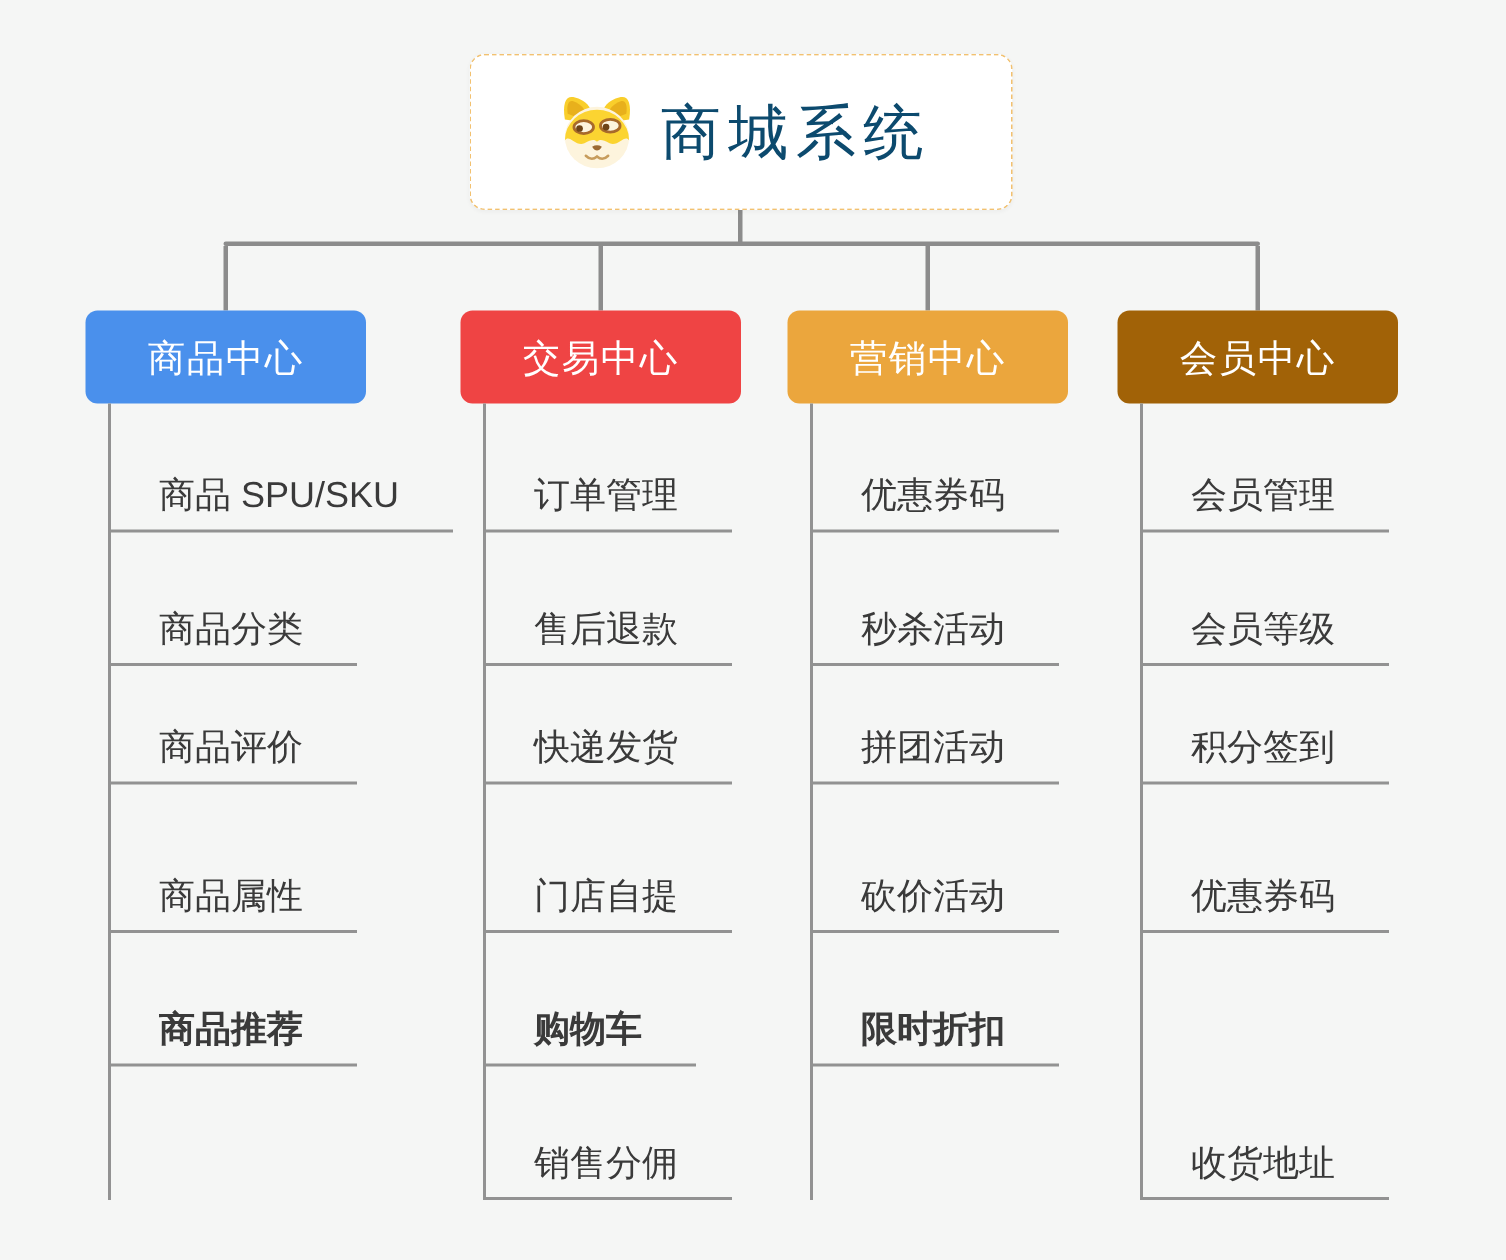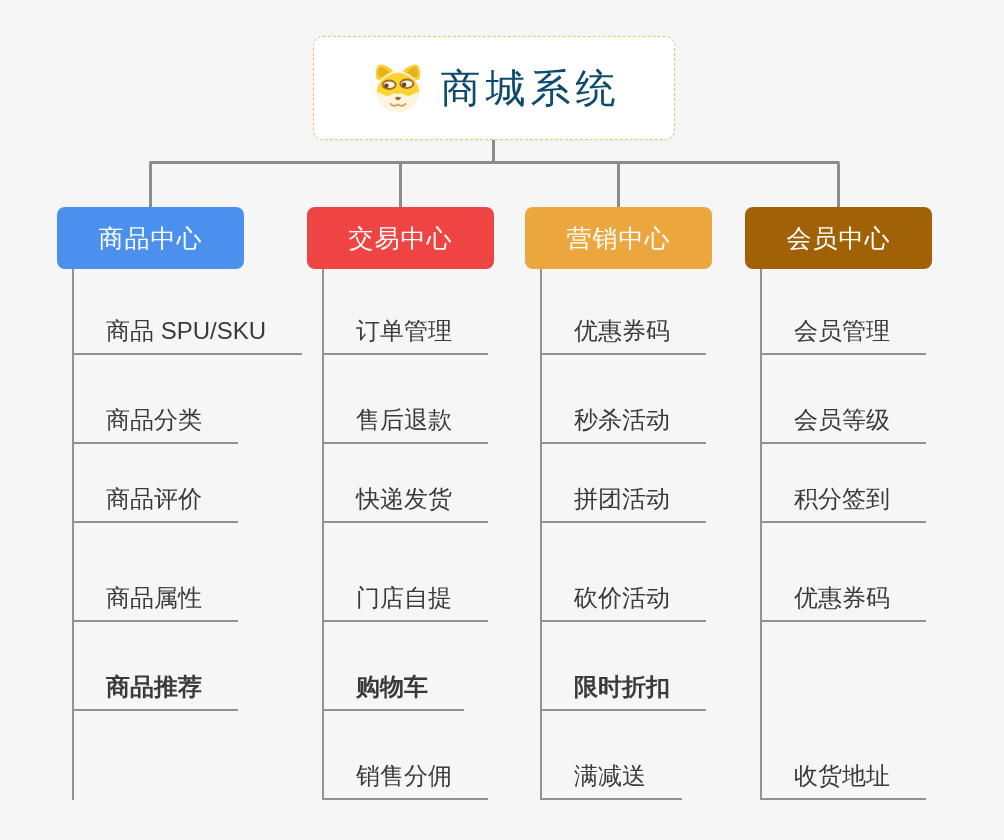--- a/index.html
+++ b/index.html
@@ -125,21 +125,20 @@
   </div>
 
   <div class="branch branch-2">
     <div class="branch-header">营销中心</div>
     <div class="trunk"></div>
     <div class="item i0">优惠券码</div>
     <div class="item i1">秒杀活动</div>
     <div class="item i2">拼团活动</div>
     <div class="item i3">砍价活动</div>
     <div class="item i4">限时折扣</div>
-    <div class="item i5">满减送</div>
   </div>
 
   <div class="branch branch-3">
     <div class="branch-header">会员中心</div>
     <div class="trunk"></div>
     <div class="item i0">会员管理</div>
     <div class="item i1">会员等级</div>
     <div class="item i2">积分签到</div>
     <div class="item i3">优惠券码</div>
     <div class="item i5">收货地址</div>

